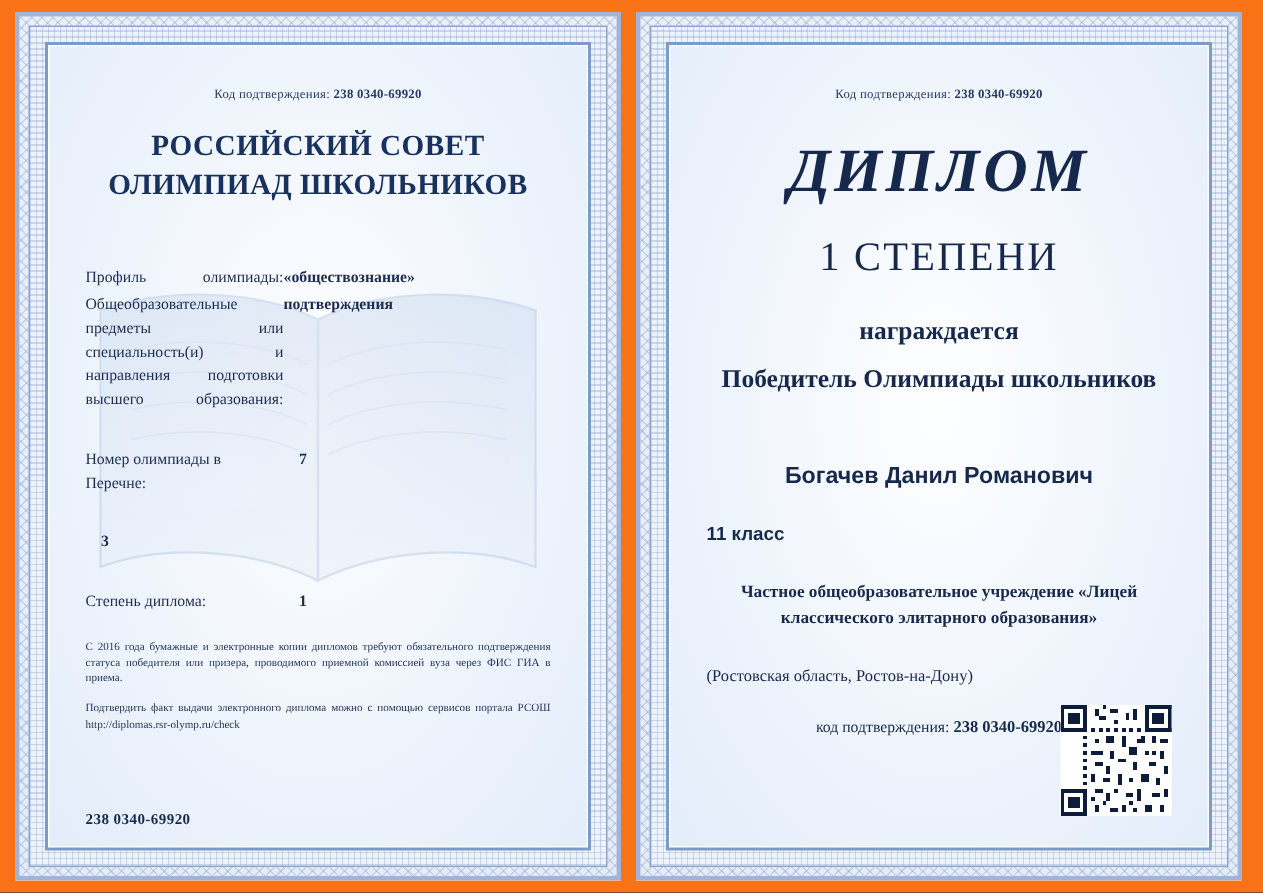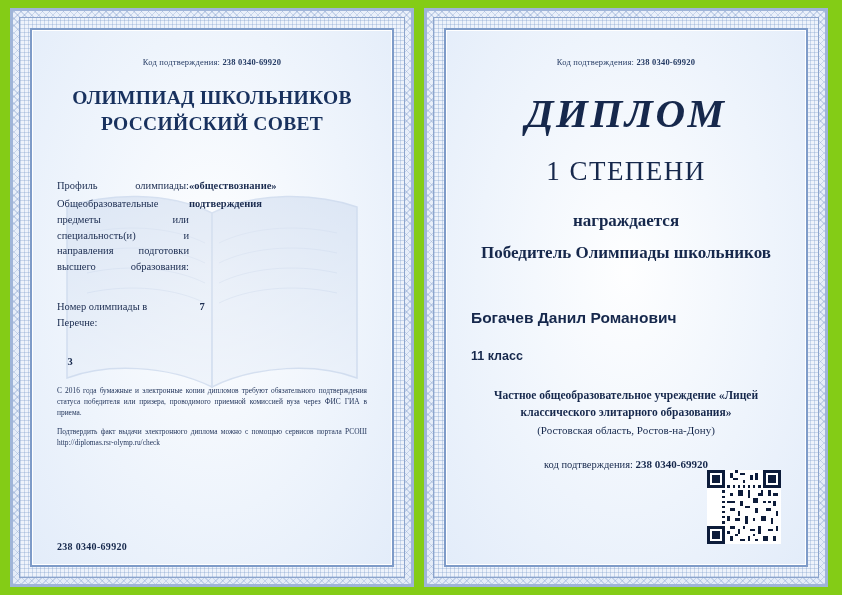--- a/index.html
+++ b/index.html
@@ -10,21 +10,21 @@
   body {
     width: 842px;
     height: 595px;
     overflow: hidden;
     font-family: "Liberation Serif", serif;
   }
   .page {
     position: relative;
     width: 842px;
     height: 595px;
-    background: #84cc16;
+    background: #f97316;
     display: flex;
     gap: 10px;
     padding: 8px 10px;
     box-sizing: border-box;
   }
   .cert {
     position: relative;
     width: 404px;
     height: 579px;
     background: #ffffff;
@@ -195,20 +195,21 @@
     margin-top: 26px;
   }
   .winner-line {
     text-align: center;
     font-size: 17px;
     font-weight: bold;
     color: #16284c;
     margin-top: 12px;
   }
   .person-name {
+    text-align: center;
     font-size: 15.5px;
     font-weight: bold;
     color: #16284c;
     margin-top: 46px;
     font-family: "Liberation Sans", sans-serif;
   }
   .grade {
     text-align: left;
     font-size: 12.5px;
     font-weight: bold;
@@ -219,24 +220,23 @@
   .school {
     text-align: center;
     font-size: 11.5px;
     font-weight: bold;
     color: #16284c;
     margin-top: 24px;
     line-height: 1.5;
     padding: 0 14px;
   }
   .region {
-    text-align: center;
     font-size: 11px;
     color: #16284c;
-    margin-top: 2px;
+    margin-top: 23px;
   }
   .confirm-code {
     text-align: center;
     font-size: 10.5px;
     color: #16284c;
     margin-top: 22px;
   }
   .confirm-code b { font-weight: bold; font-size: 11px; }
   .qr {
     position: absolute;
@@ -280,22 +280,22 @@
       </svg>
     </div>
 
     <div class="content">
       <div class="code-top">
         <span>Код подтверждения:</span>
         <b>238 0340-69920</b>
       </div>
 
       <div class="org-title">
+        <div>РОССИЙСКИЙ СОВЕТ</div>
         <div>ОЛИМПИАД ШКОЛЬНИКОВ</div>
-        <div>РОССИЙСКИЙ СОВЕТ</div>
       </div>
 
 
       <div class="fields">
         <div class="profile-block">
           <div class="field-row">
             <span class="field-label justify">Профиль олимпиады:</span>
             <span class="field-value-bold">«обществознание»</span>
           </div>
         </div>
@@ -304,20 +304,24 @@
           <span class="field-value-bold">подтверждения</span>
         </div>
 
         <div class="num-block">
           <div class="num-row">
             <span class="num-label">Номер олимпиады в Перечне:</span>
             <span class="num-val">7</span>
           </div>
           <div class="num-row">
             <span class="num-val">3</span>
+          </div>
+          <div class="num-row">
+            <span class="num-label">Степень диплома:</span>
+            <span class="num-val">1</span>
           </div>
         </div>
       </div>
 
 
       <div class="fineprint">
         <div class="p1">С 2016 года бумажные и электронные копии дипломов требуют обязательного подтверждения статуса победителя или призера, проводимого приемной комиссией вуза через ФИС ГИА в приема.</div>
         <div class="p2">Подтвердить факт выдачи электронного диплома можно с помощью сервисов портала РСОШ http://diplomas.rsr-olymp.ru/check</div>
       </div>
 

